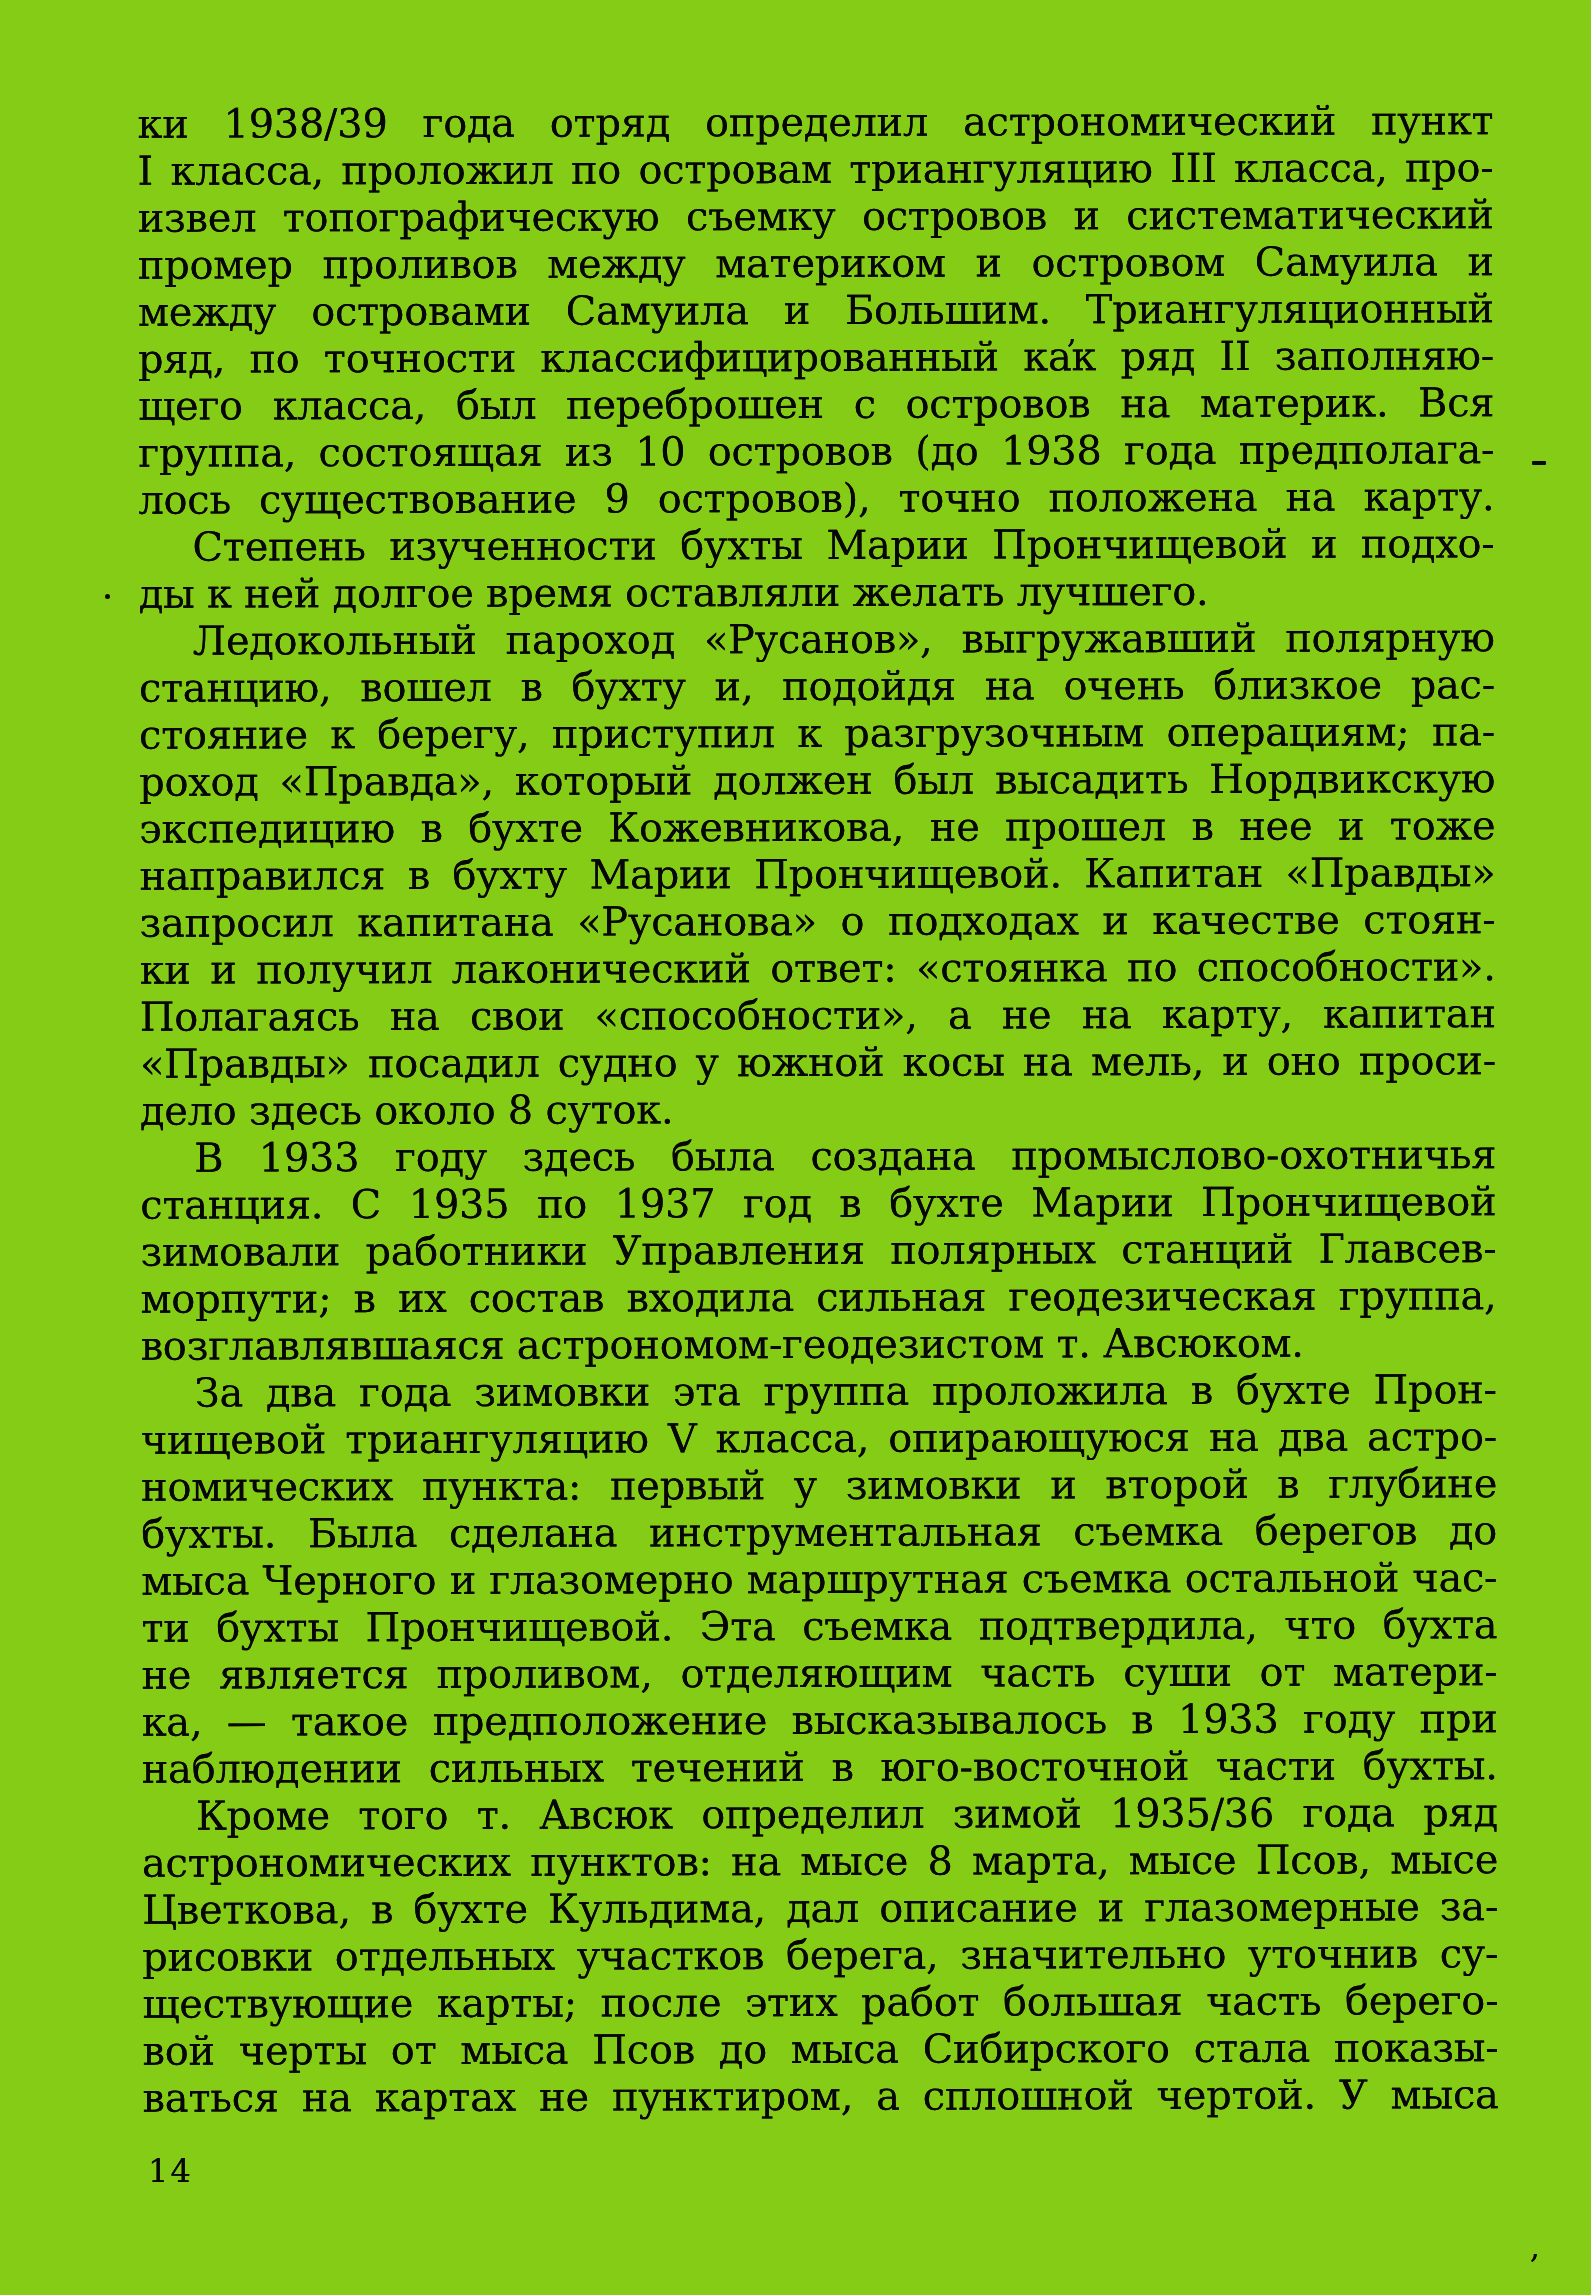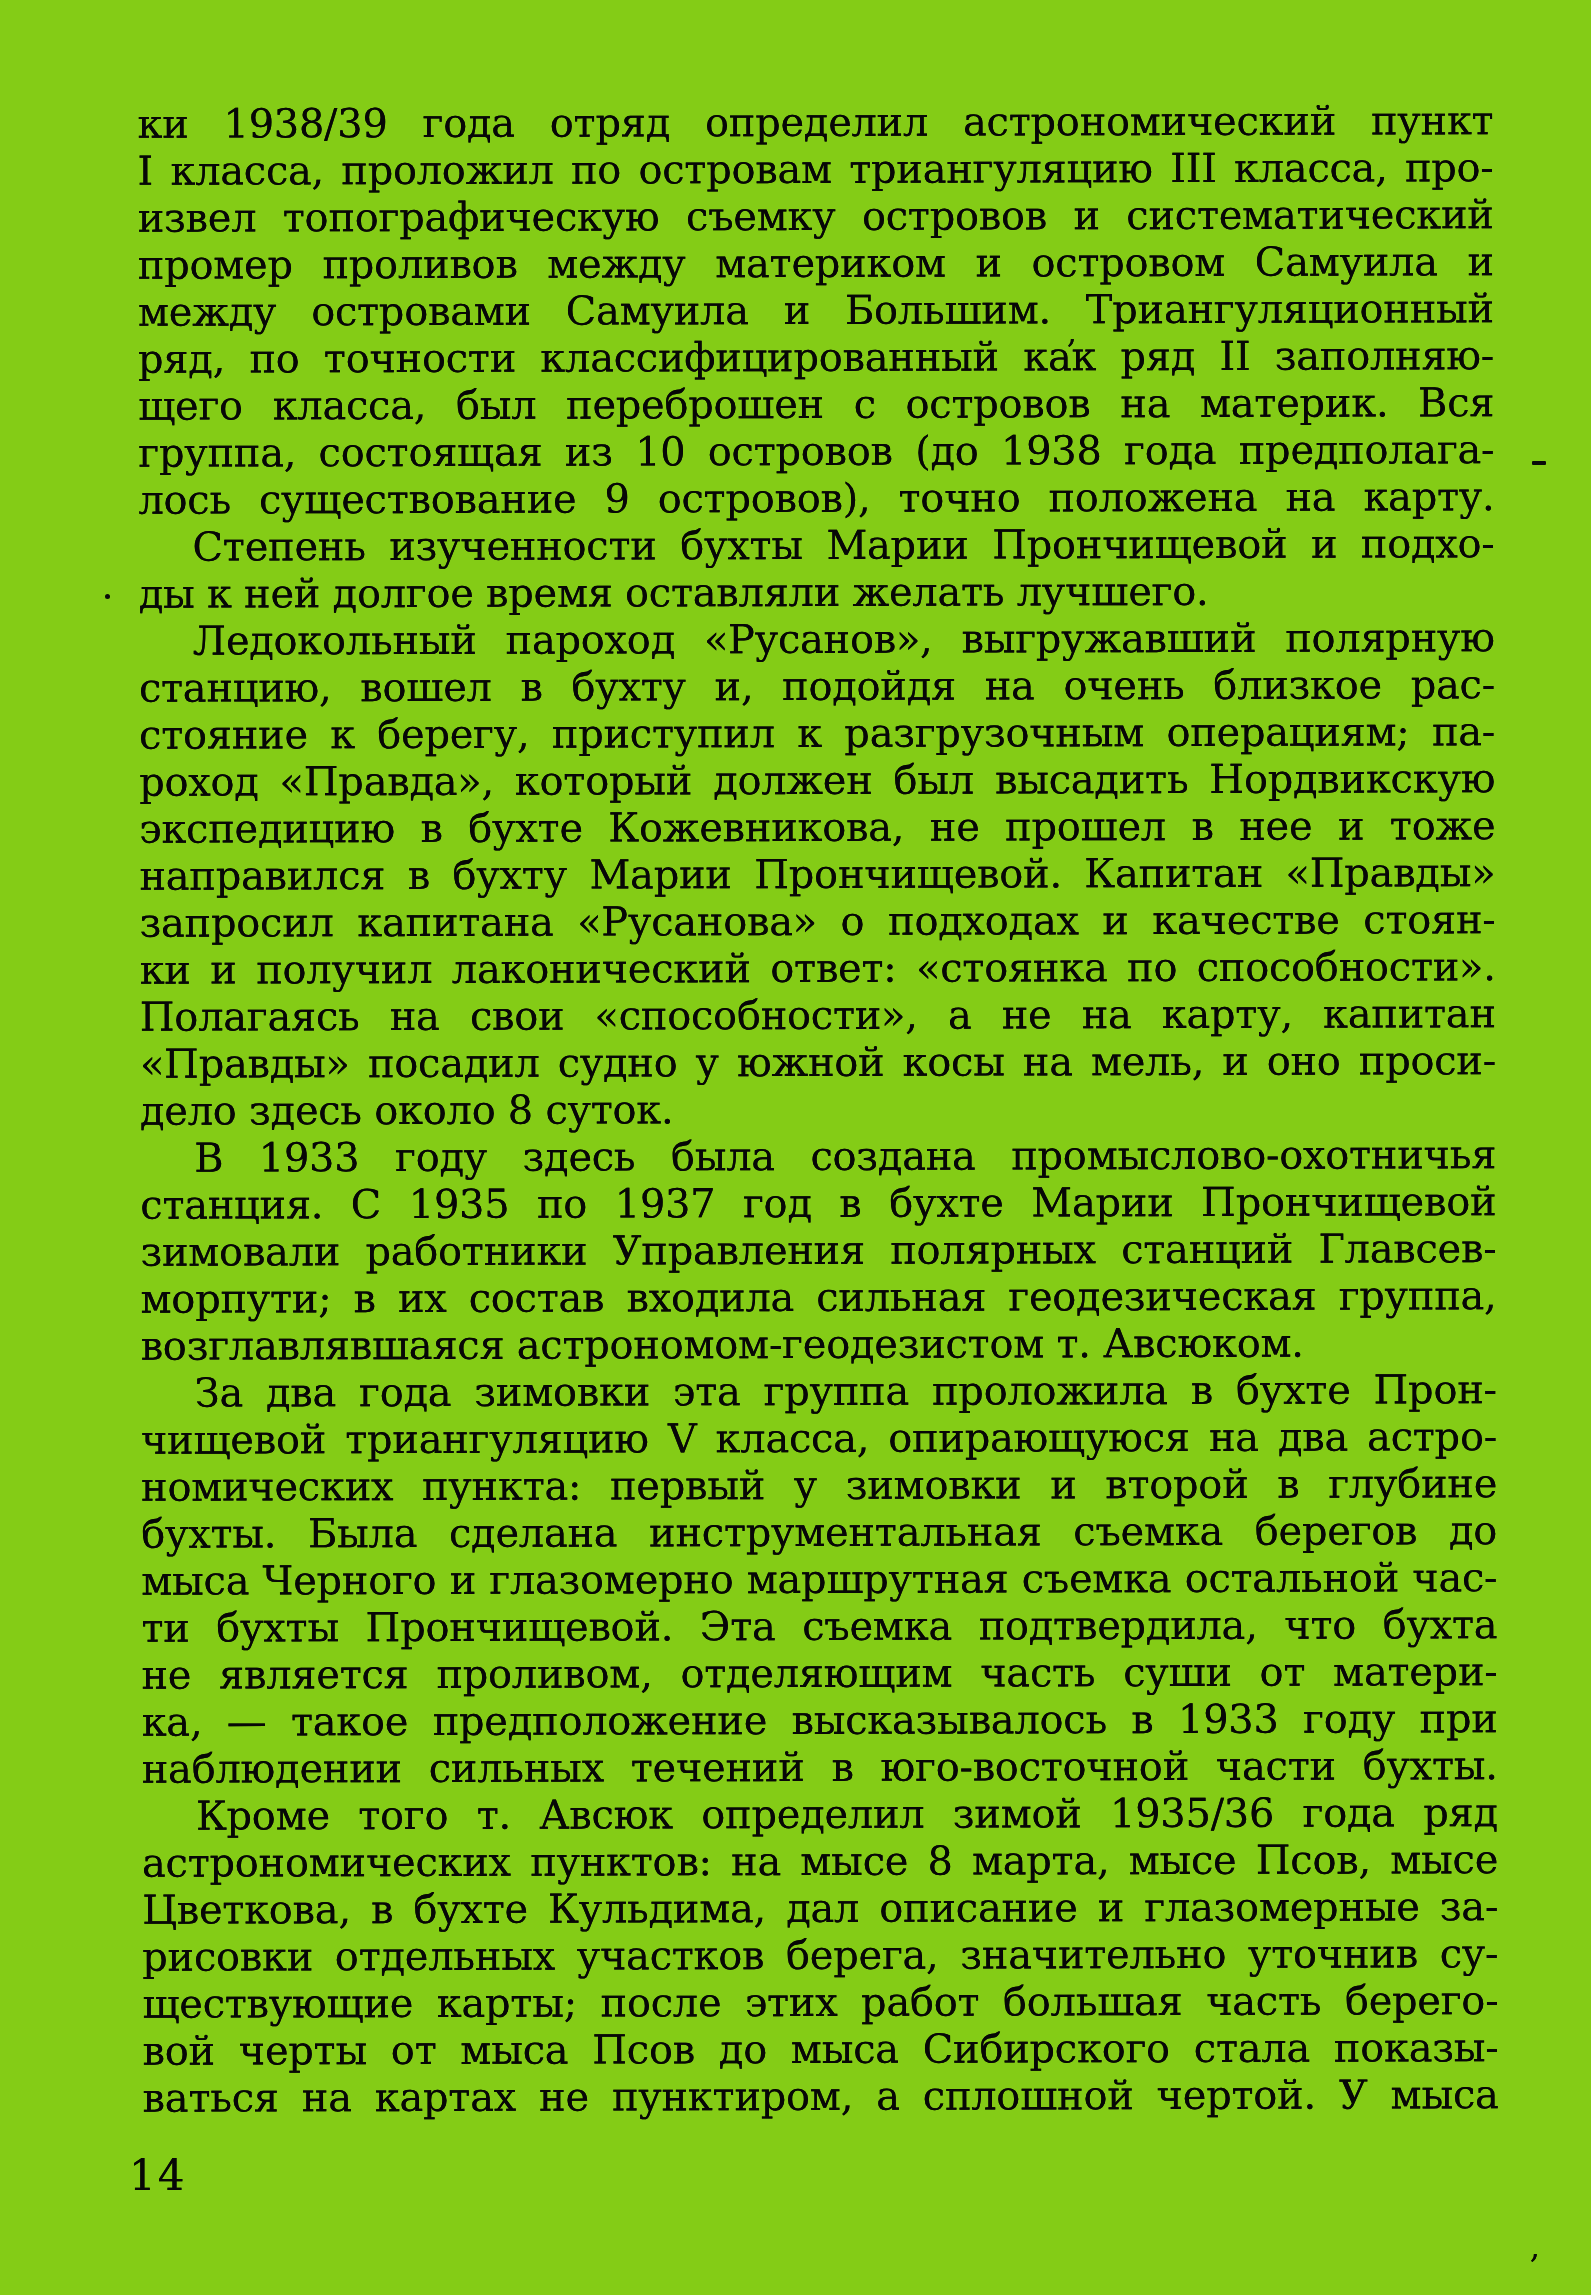--- a/index.html
+++ b/index.html
@@ -34,23 +34,23 @@
     text-align: justify;
     text-align-last: justify;
     overflow: hidden;
     white-space: normal;
     text-shadow: 0 0 0.6px rgba(0,0,0,0.9);
   }
   .line.indent { text-indent: 54px; }
   .line.endpara { text-align-last: left; }
   .page-number {
     position: absolute;
-    left: 129px;
+    left: 148px;
     top: 2155px;
-    font-size: 42px;
+    font-size: 32px;
     line-height: 1;
     letter-spacing: 2.1px;
     text-shadow: 0 0 0.5px rgba(0,0,0,0.9);
   }
   .artifact { position: absolute; background: transparent; }
   .artifact-dash { width: 14.3px; height: 4.2px; background: #0a0a0a; border-radius: 1.1px; }
   .artifact-dot { width: 5.3px; height: 5.3px; background: #0a0a0a; border-radius: 50%; }
   .artifact-comma {
     font-family: "DejaVu Serif", serif;
     font-size: 31px;

